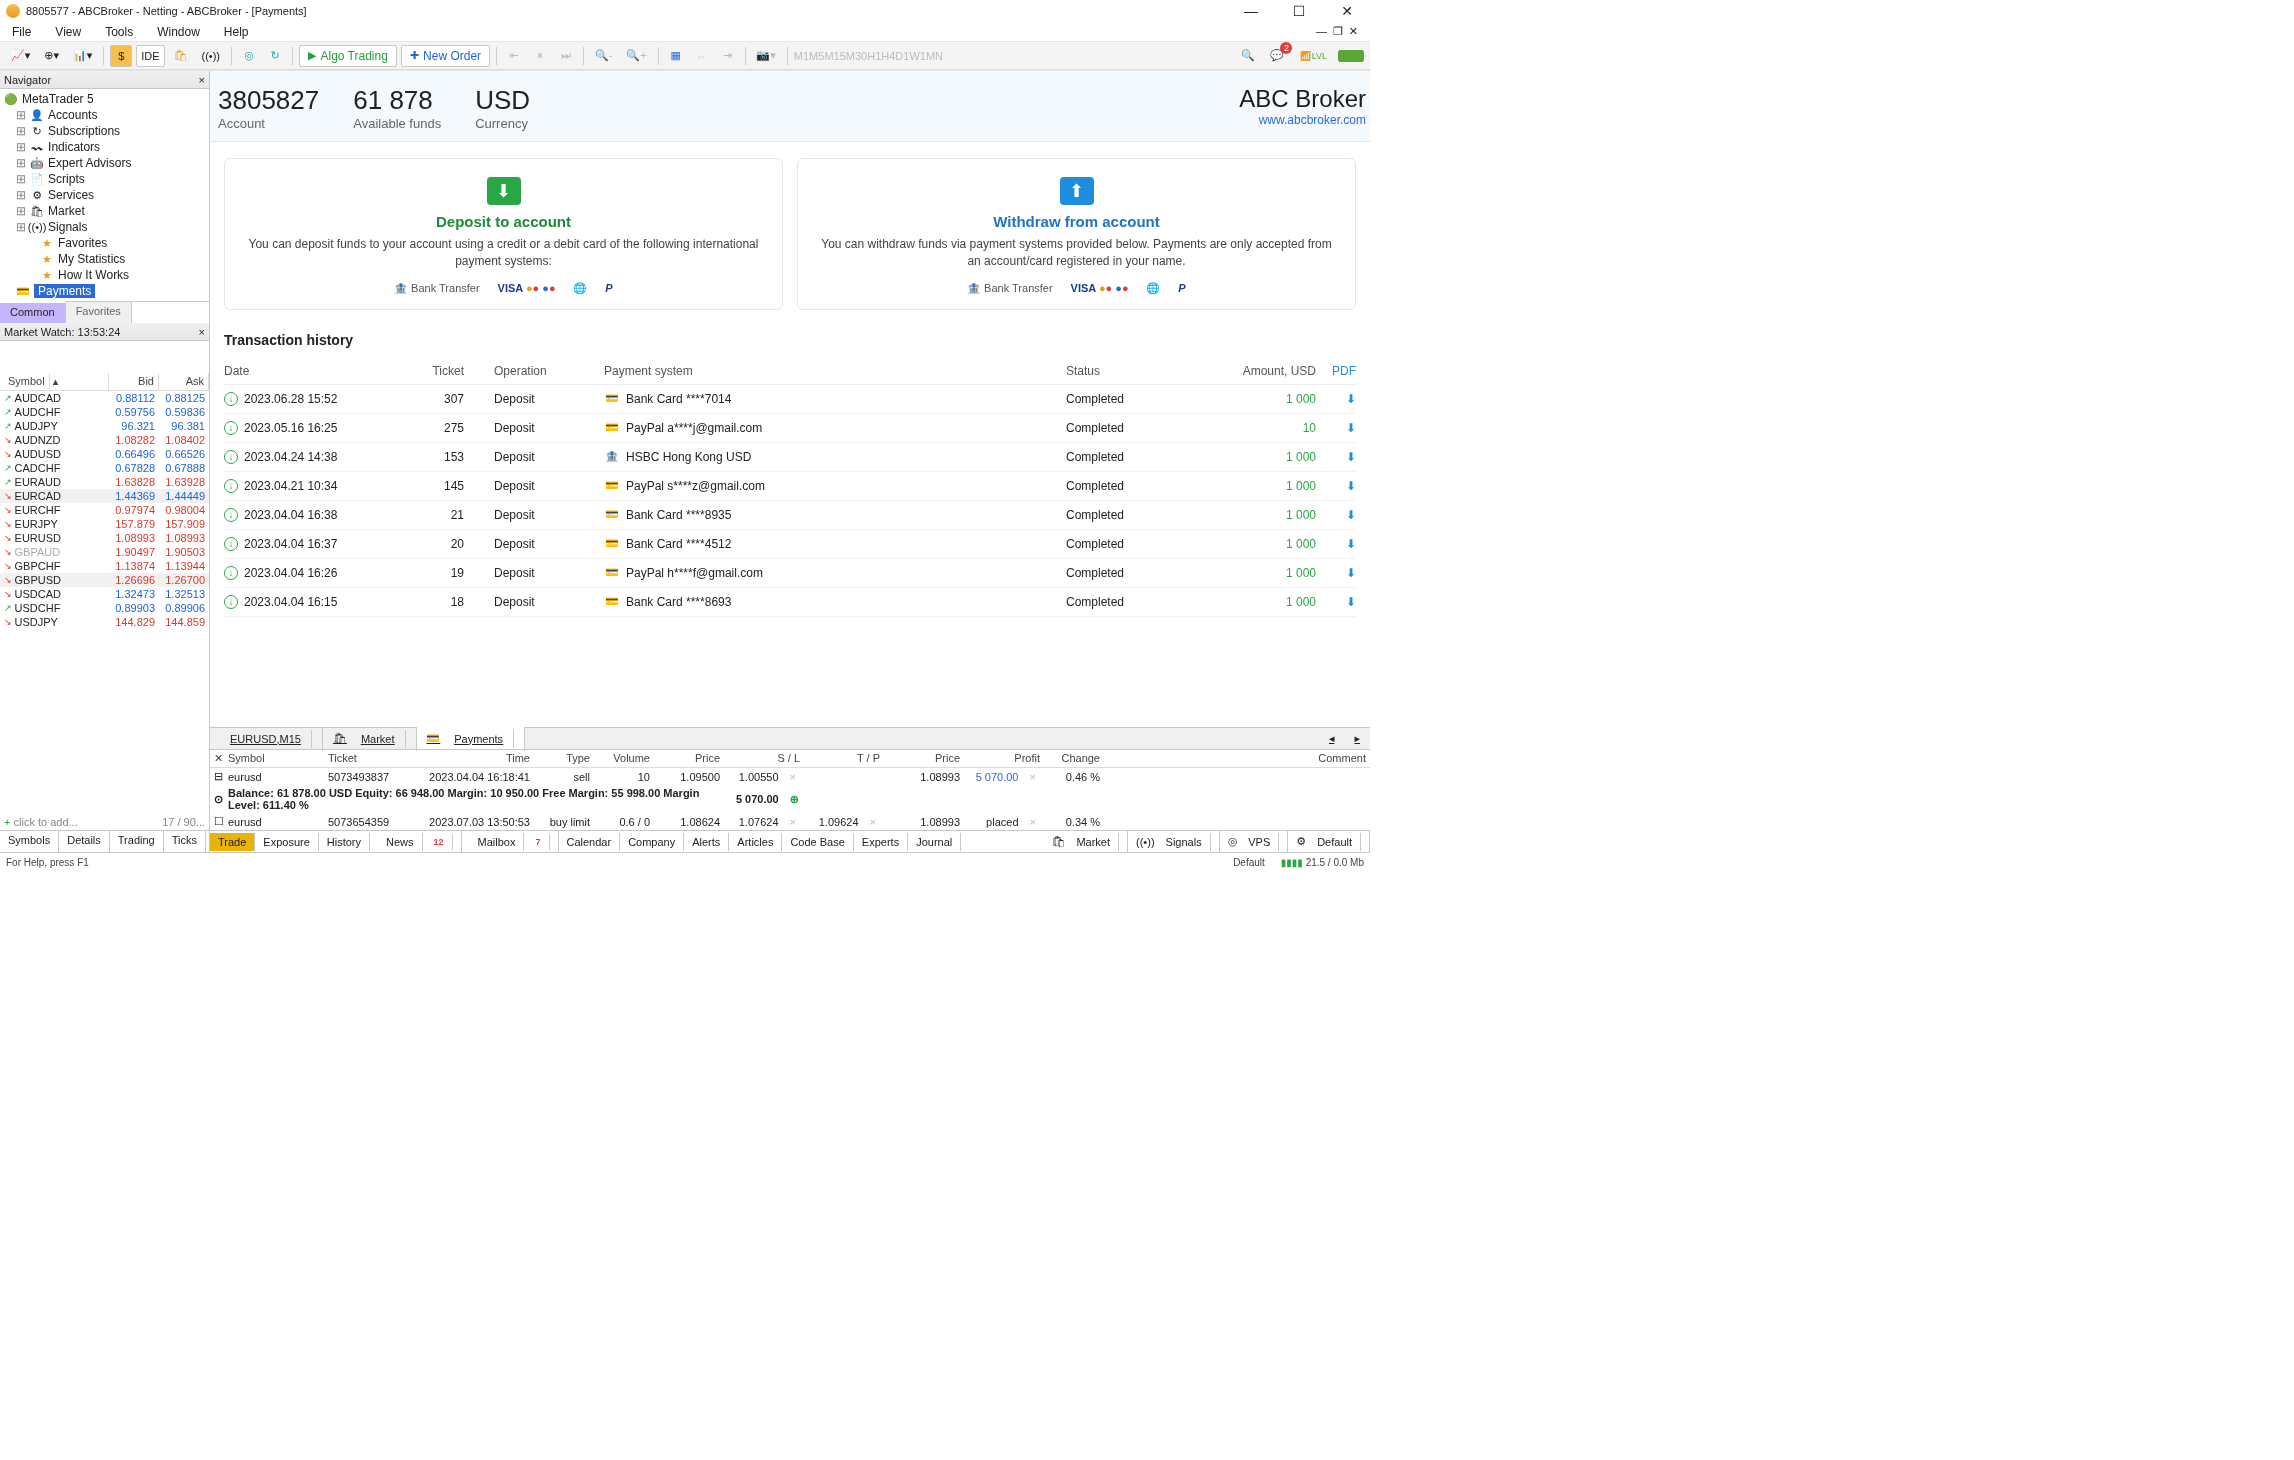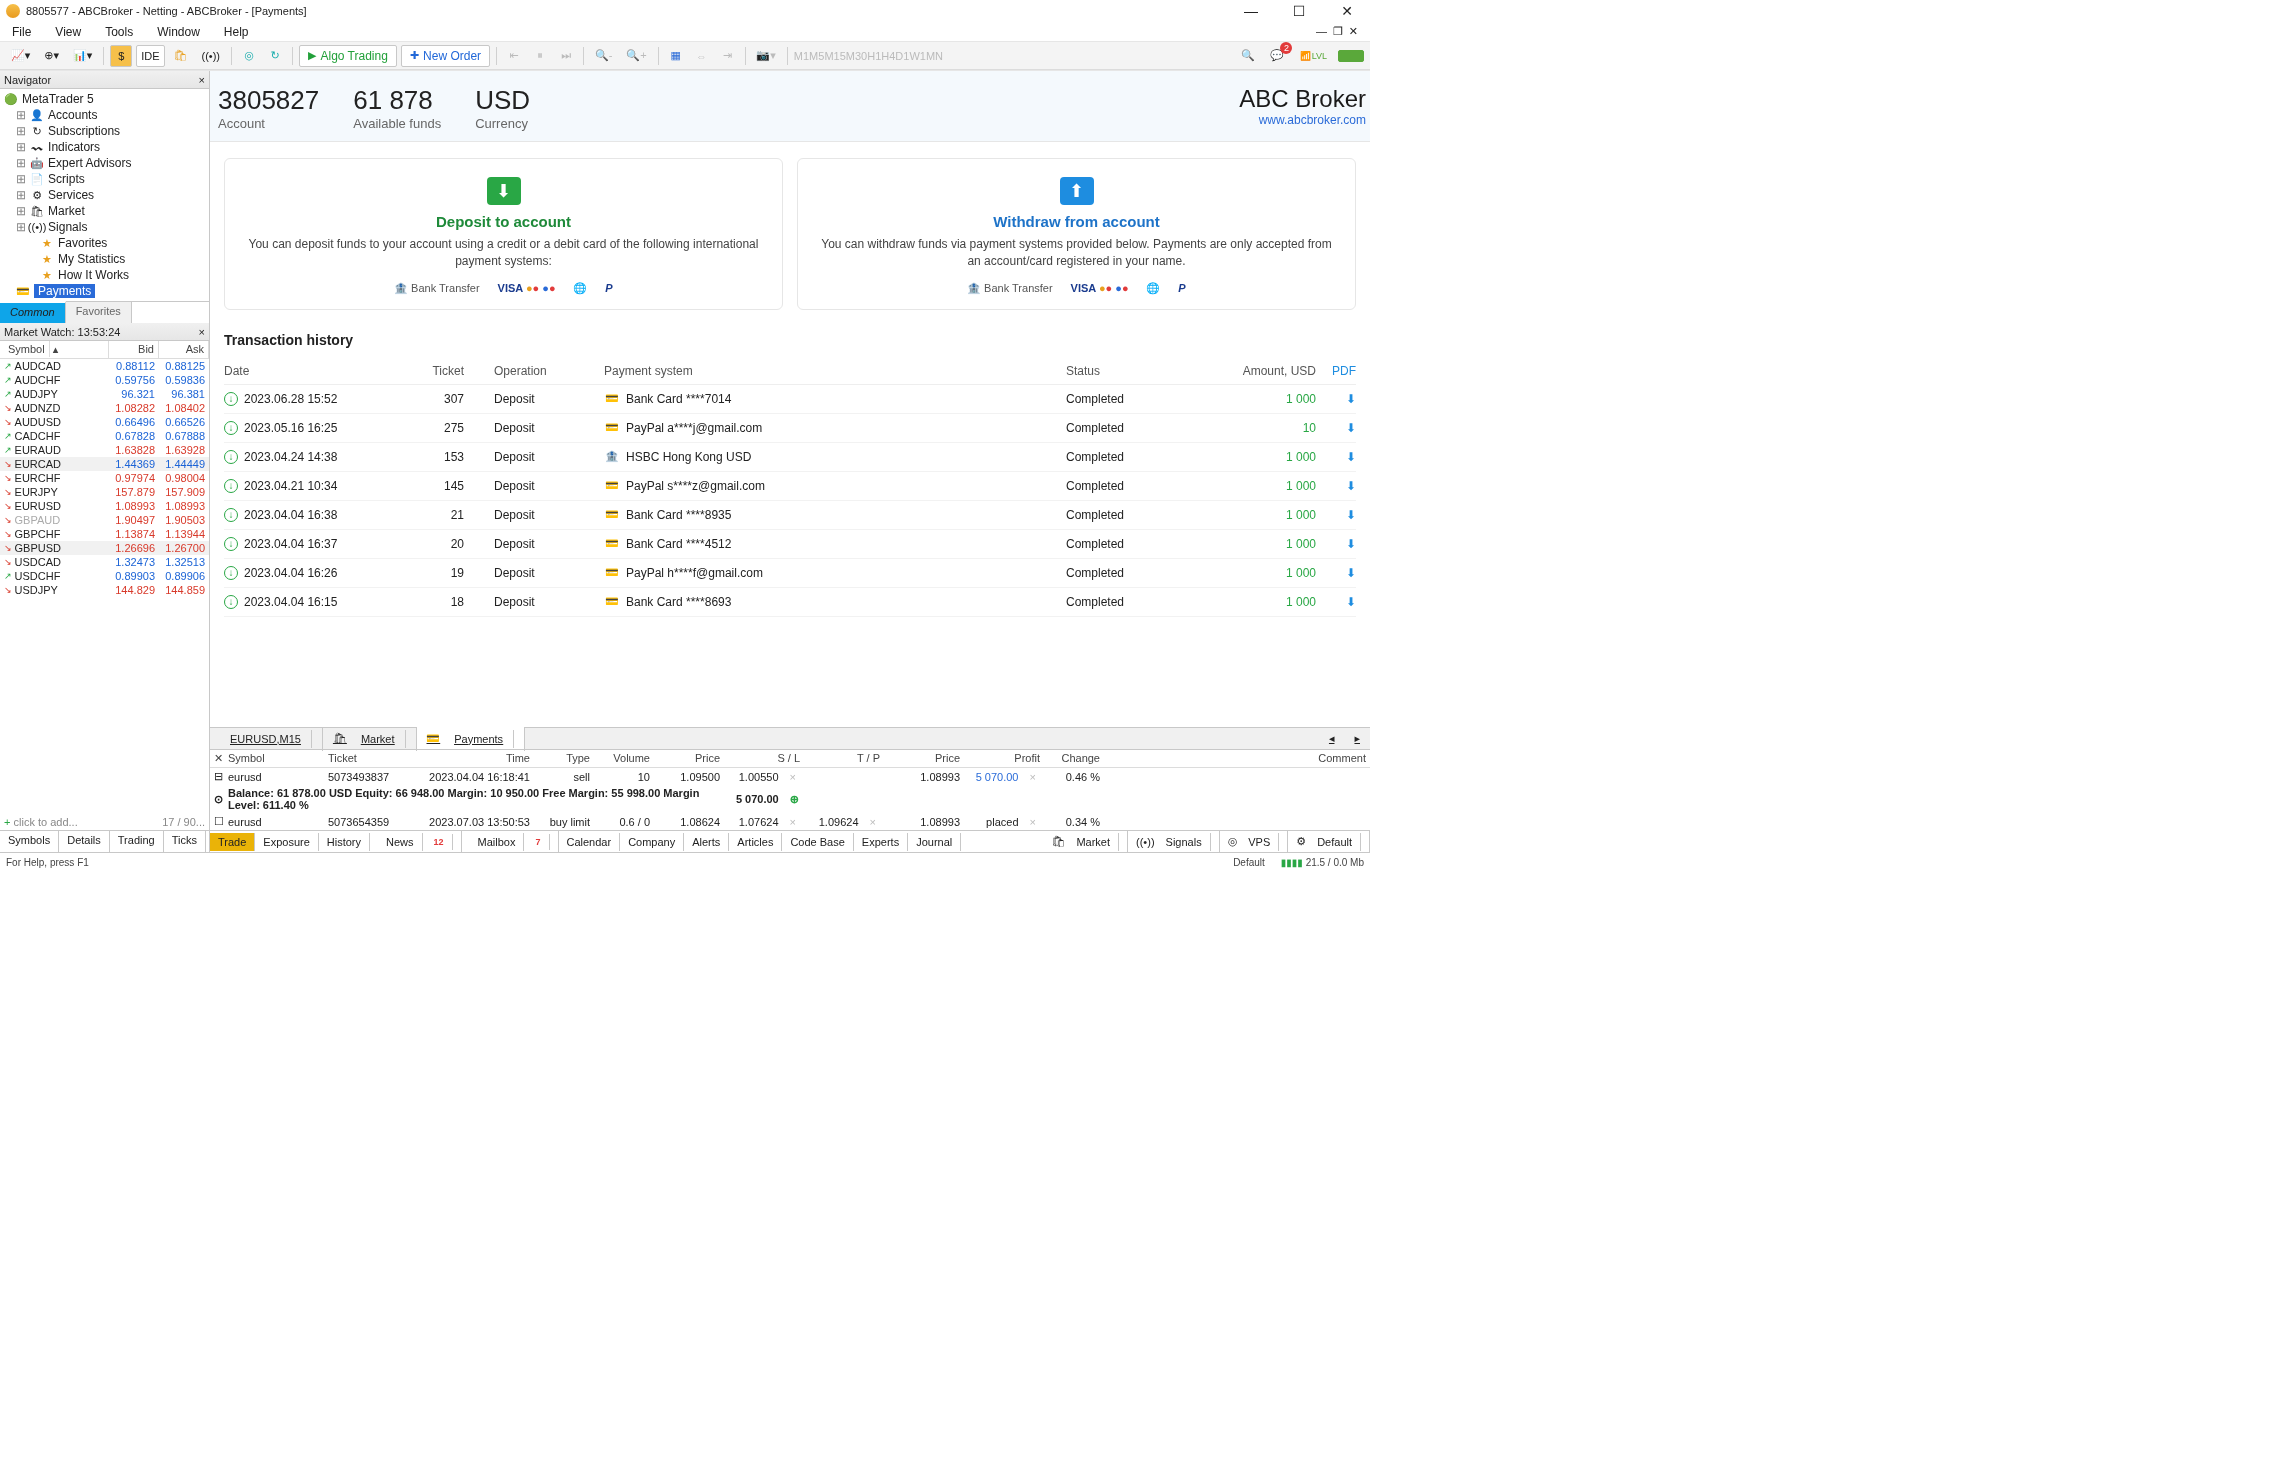--- a/index.html
+++ b/index.html
@@ -28,24 +28,24 @@
 .panel-hdr .x { margin-left: auto; font-size: 11px; cursor: default; }
 .nav { flex: 0 0 auto; overflow: hidden; }
 .tree { font-size: 12px; padding: 2px 0; }
 .tree div { padding: 1px 4px; display: flex; align-items: center; gap: 4px; white-space: nowrap; }
 .tree .ind1 { padding-left: 16px; }
 .tree .ind2 { padding-left: 40px; }
 .tree .sel { background: #2a6bd8; color: #fff; }
 .tree .ico { width: 14px; height: 12px; display: inline-flex; align-items: center; justify-content: center; font-size: 11px; }
 .tabstrip { height: 22px; border-top: 1px solid #c8c8c8; display: flex; font-size: 11px; }
 .tabstrip span { padding: 3px 10px; border-right: 1px solid #c8c8c8; }
-.tabstrip .act { background: #0ea5e9; border-top: 2px solid #fff; margin-top: -1px; font-style: italic; }
+.tabstrip .act { background: #c4b5fd; border-top: 2px solid #fff; margin-top: -1px; }
 .tabstrip .ina { background: #f0f0f0; color: #666; }
 .mw { flex: 1; display: flex; flex-direction: column; overflow: hidden; }
-.mw-hdr { display: flex; font-size: 11px; color: #444; border-bottom: 1px solid #dcdcdc; }
+.mw-hdr { display: flex; font-size: 11px; color: #444; border-bottom: 1px solid #dcdcdc; margin-top: 32px; }
 .mw-hdr span:nth-child(1){ flex: 1; padding: 2px 4px; border-right: 1px solid #dcdcdc; }
 .mw-hdr span:nth-child(2),.mw-hdr span:nth-child(3){ width: 50px; text-align: right; padding: 2px 4px; border-right: 1px solid #dcdcdc; }
 .mw-rows { flex: 1; overflow: auto; }
 .mw-row { display: flex; font-size: 11px; padding: 1px 0; }
 .mw-row .sym { flex: 1; padding: 0 4px; display: flex; align-items: center; gap: 3px; }
 .mw-row .bid,.mw-row .ask { width: 50px; text-align: right; padding: 0 4px; }
 .up { color: #1b63d6; } .dn { color: #d8392a; } .gray { color: #aaa; }
 .mw-row.shade { background: #f1f1f1; }
 .arr { font-size: 9px; }
 .mw-foot { display: flex; padding: 2px 4px; font-size: 11px; color: #888; }

